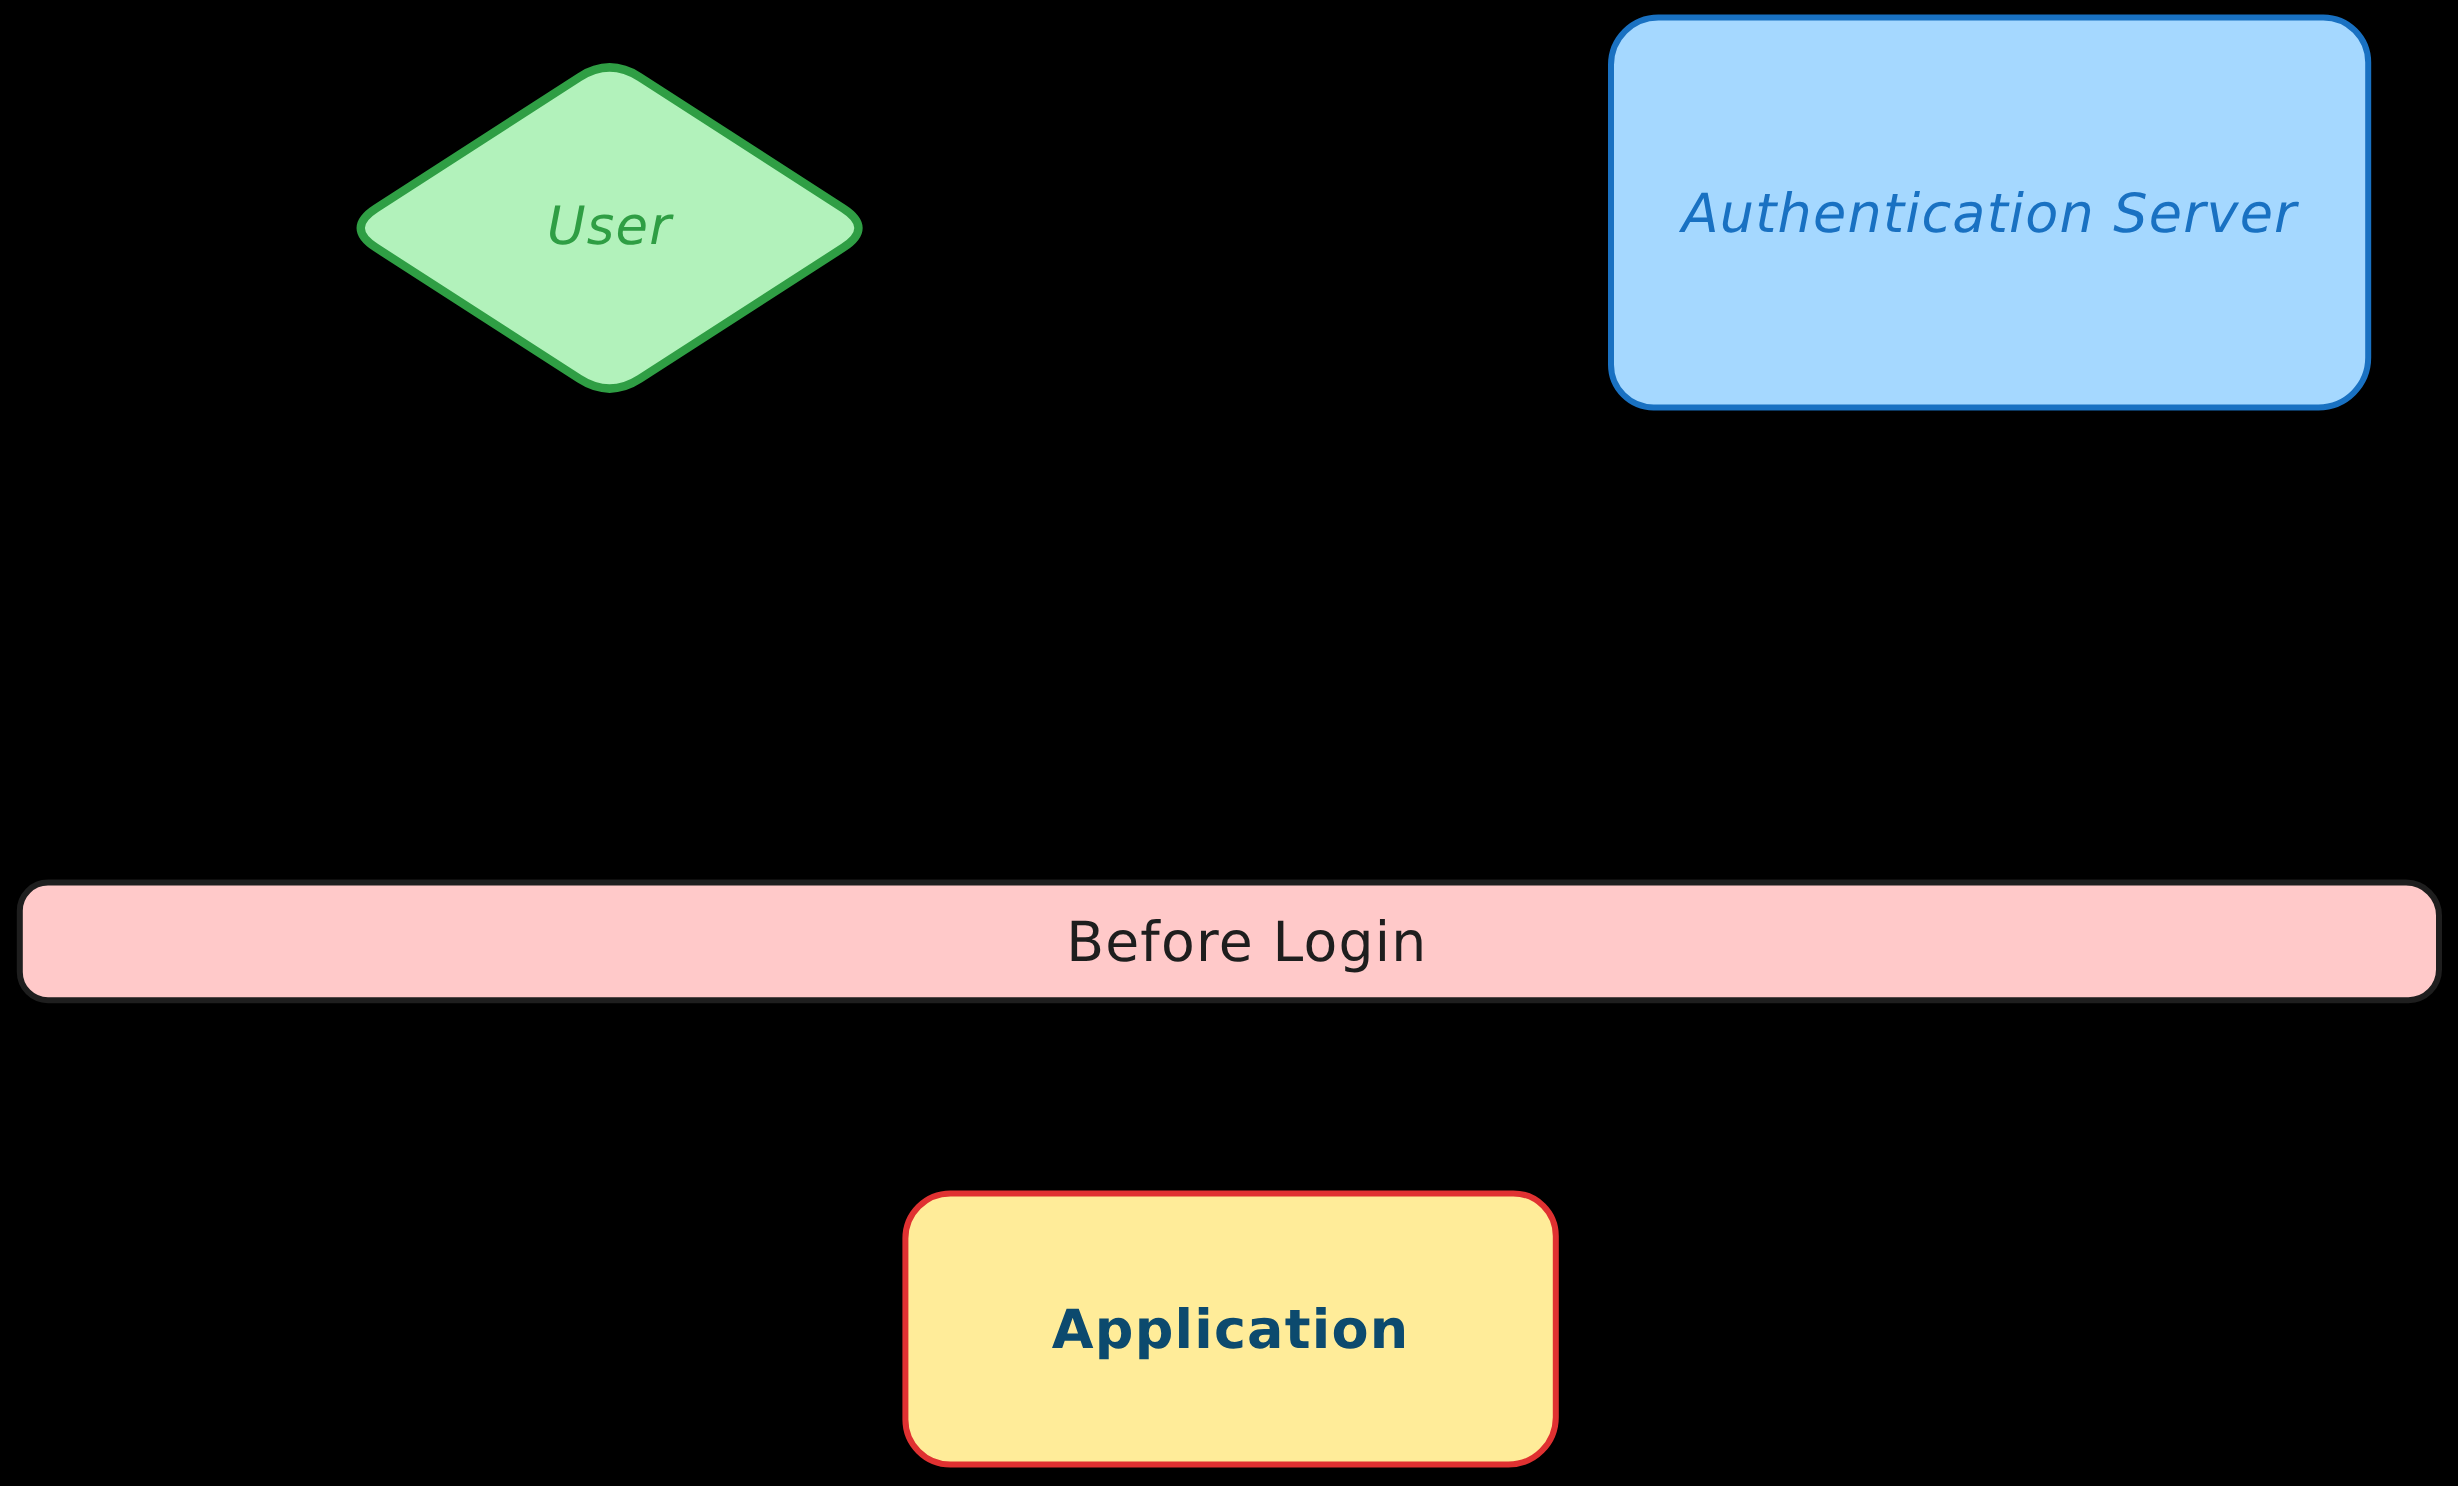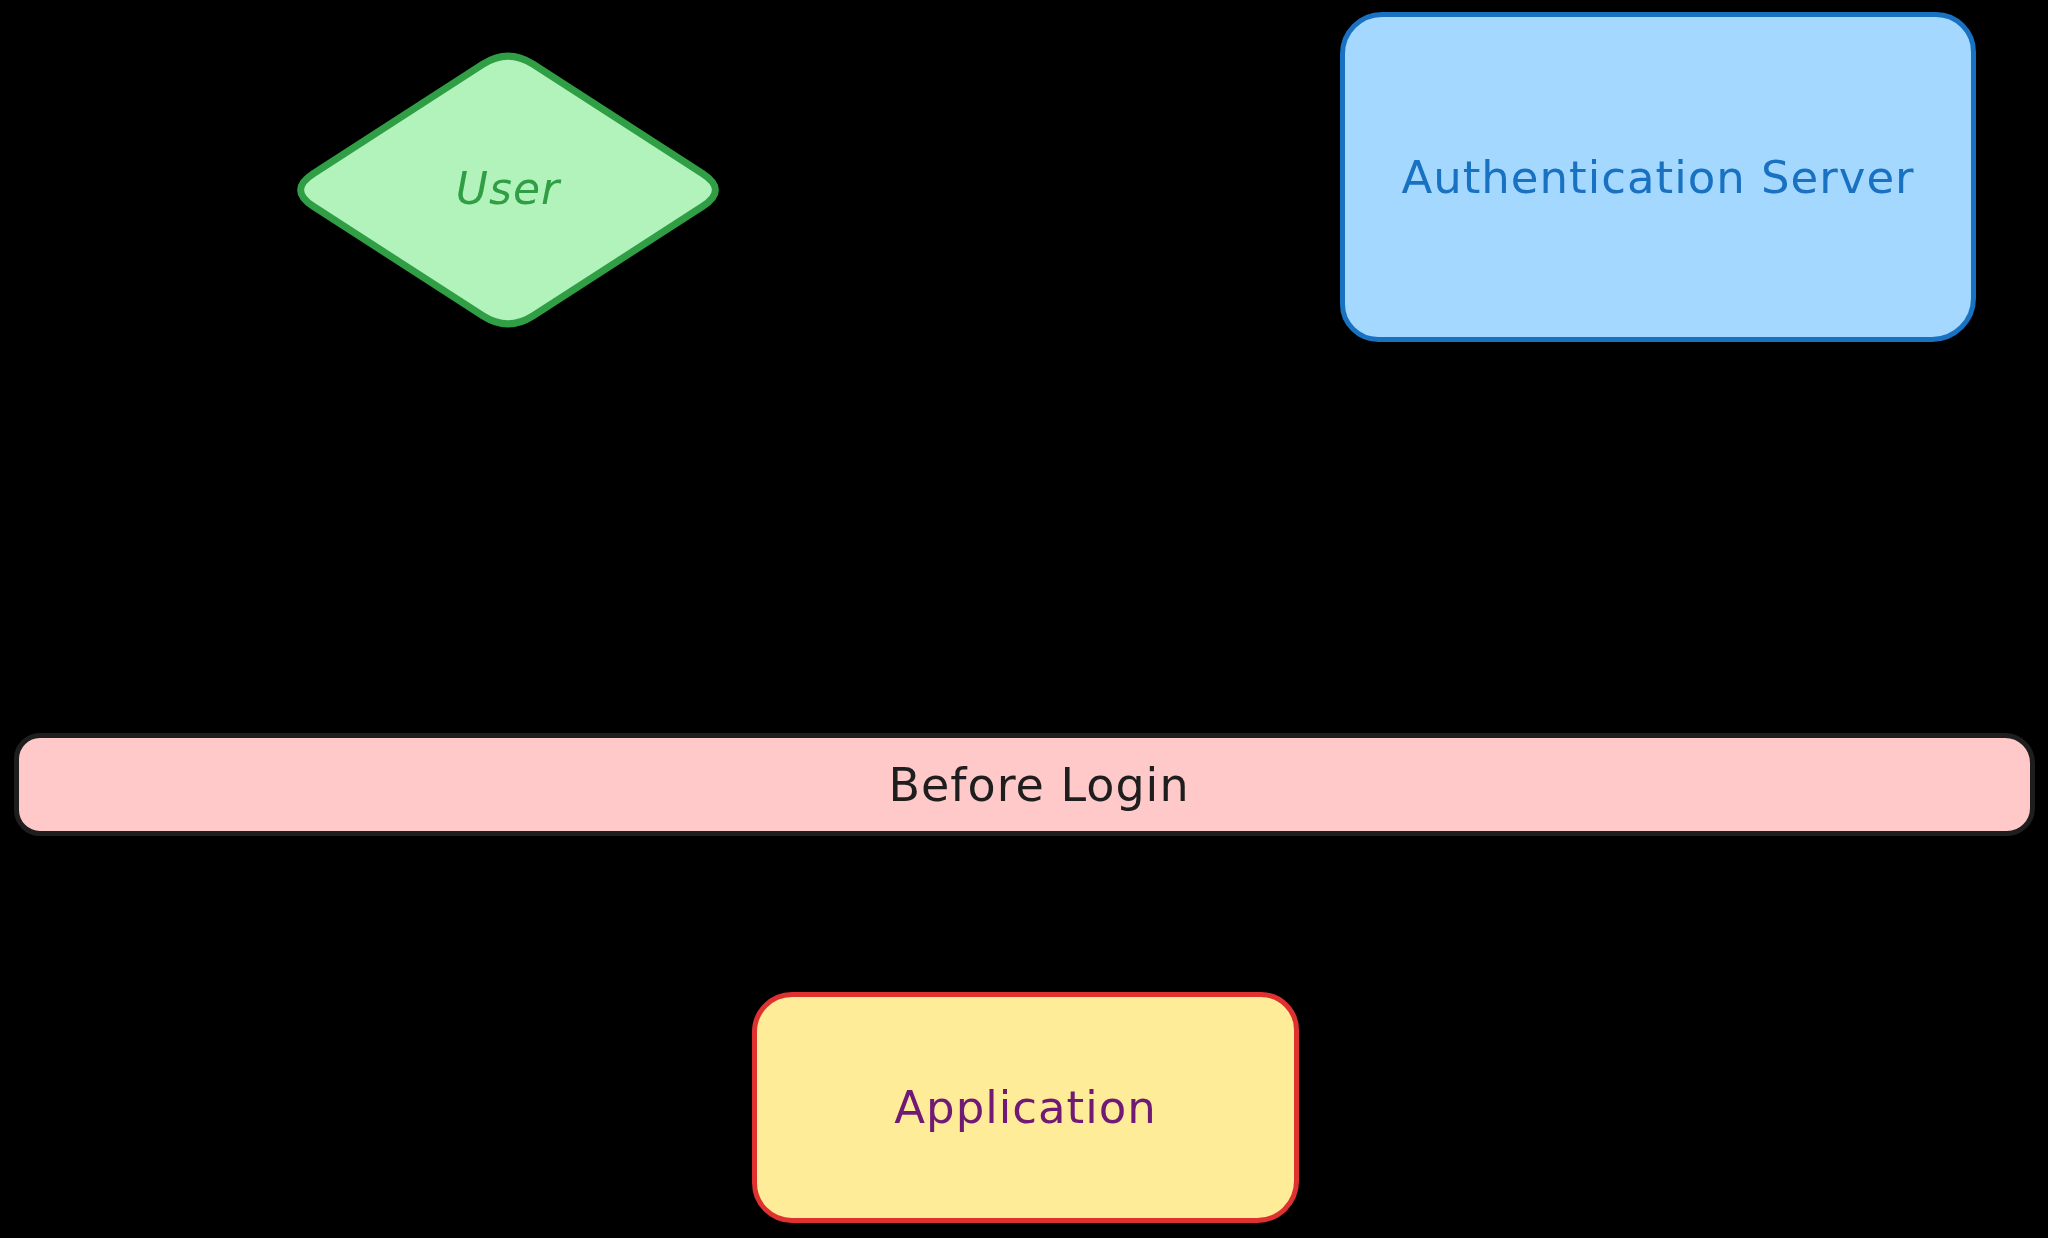--- a/index.html
+++ b/index.html
@@ -76,24 +76,24 @@
            L 255.2 275.7
            Q 230 292 204.8 275.7
            L 35.2 166.3
            Q 10 150 35.2 133.7
            Z" fill="#b2f2bb" stroke="#2f9e44" stroke-width="7" style="fill: rgb(178, 242, 187); stroke: rgb(47, 158, 68);"></path>
     </svg>
     <div class="label" style="color: rgb(47, 158, 68);">User</div>
   </div>
 
   <div class="node node-auth" style="background: rgb(165, 216, 255); border-color: rgb(25, 113, 194);">
-    <div class="label" style="color: rgb(25, 113, 194);">Authentication Server</div>
+    <div class="label" style="color: rgb(25, 113, 194); font-style: italic;">Authentication Server</div>
   </div>
 
   <div class="node node-bar" style="background: rgb(255, 201, 201); border-color: rgb(30, 30, 30);">
     <div class="label" style="color: rgb(30, 30, 30); padding-left: 29px;">Before Login</div>
   </div>
 
   <div class="node node-app" style="background: rgb(255, 236, 153); border-color: rgb(224, 49, 49);">
-    <div class="label" style="color: #701a75;">Application</div>
+    <div class="label" style="color: #0c4a6e; font-weight: bold;">Application</div>
   </div>
 
 </div>
 
 </body></html>

